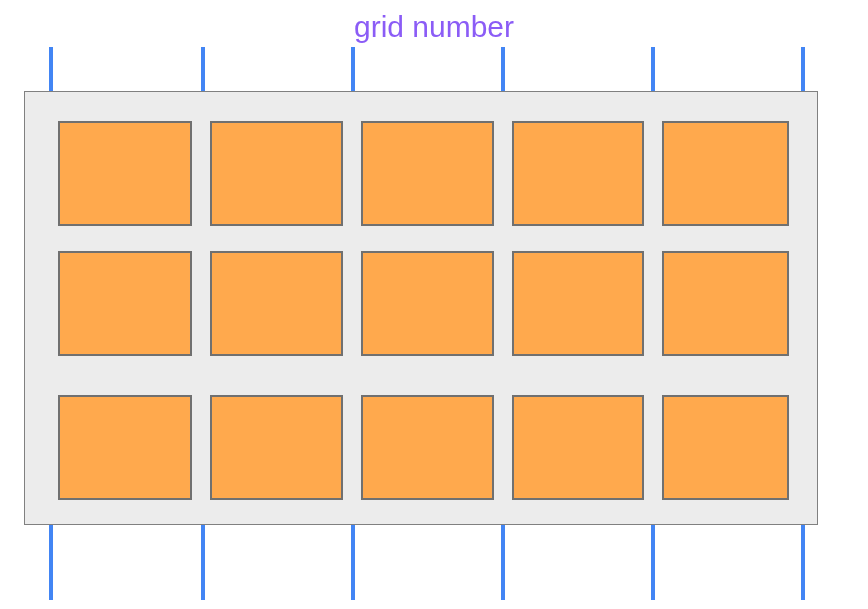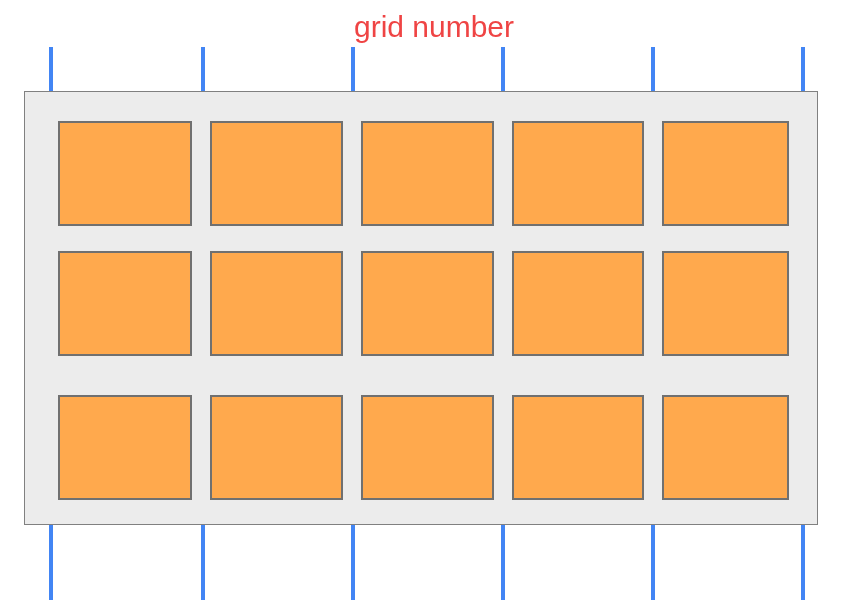--- a/index.html
+++ b/index.html
@@ -61,21 +61,21 @@
     box-sizing: border-box;
     background: #ffa94d;
     border: 2px solid #707070;
   }
 </style>
 </head>
 <body>
 
 <div id="stage" style="width: 868px; height: 609px; background: rgb(255, 255, 255);">
 
-  <div id="title" style="color: #ef4444; font-size: 30px; top: 9px; width: 868px;">grid number</div>
+  <div id="title" style="color: #8b5cf6; font-size: 30px; top: 9px; width: 868px;">grid number</div>
 
   <div id="guides-layer">
       <div class="guide-line" style="left: 49px; top: 47px; height: 553px; width: 4px; background: rgb(66, 133, 244);"></div>
       <div class="guide-line" style="left: 201px; top: 47px; height: 553px; width: 4px; background: rgb(66, 133, 244);"></div>
       <div class="guide-line" style="left: 351px; top: 47px; height: 553px; width: 4px; background: rgb(66, 133, 244);"></div>
       <div class="guide-line" style="left: 501px; top: 47px; height: 553px; width: 4px; background: rgb(66, 133, 244);"></div>
       <div class="guide-line" style="left: 651px; top: 47px; height: 553px; width: 4px; background: rgb(66, 133, 244);"></div>
       <div class="guide-line" style="left: 801px; top: 47px; height: 553px; width: 4px; background: rgb(66, 133, 244);"></div>
     </div>
 

